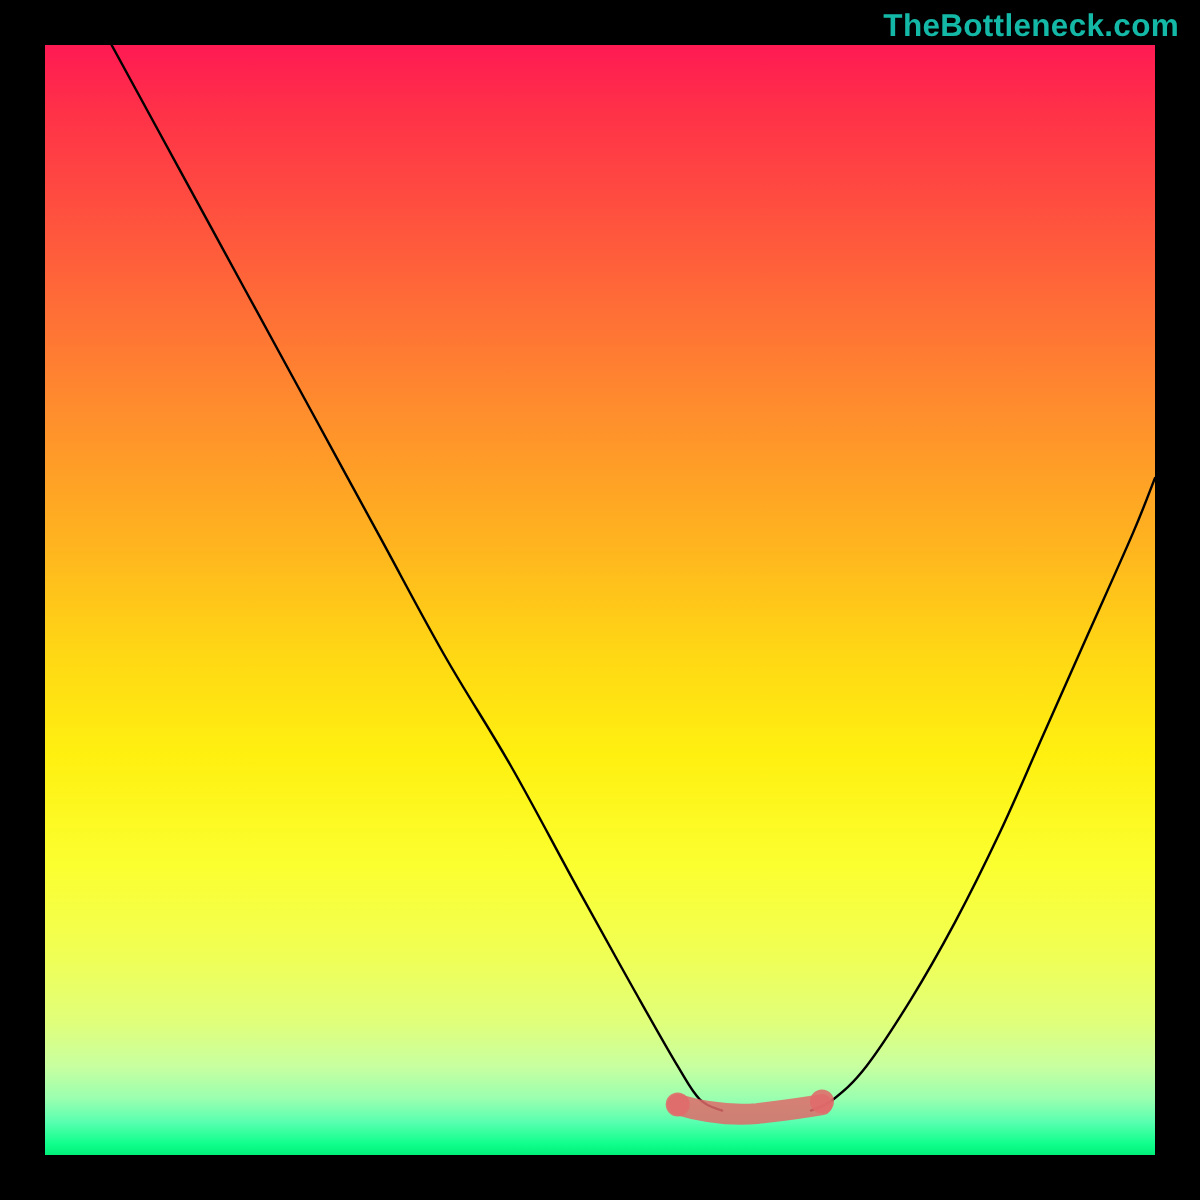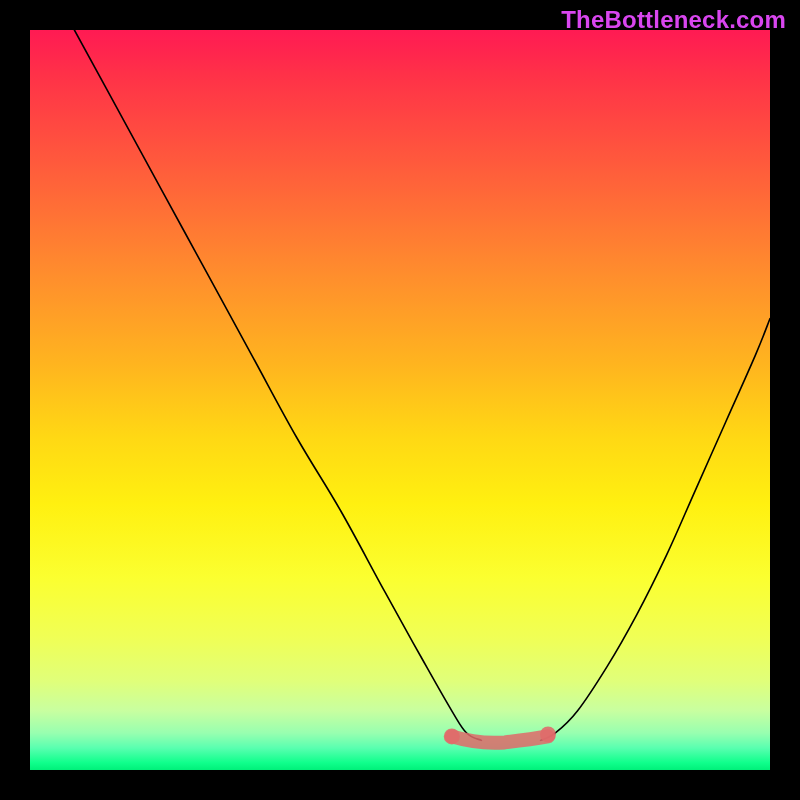--- a/index.html
+++ b/index.html
@@ -13,23 +13,23 @@
   .frame {
     position: relative;
     width: 800px;
     height: 800px;
     background: #000;
   }
   .watermark {
     position: absolute;
     top: 6px;
     right: 14px;
-    font-size: 24px;
+    font-size: 21px;
     font-weight: 600;
-    color: #d946ef;
+    color: #14b8a6;
     letter-spacing: 0.2px;
     z-index: 10;
   }
   .plot {
     position: absolute;
     left: 30px;
     top: 30px;
     width: 740px;
     height: 740px;
     background: linear-gradient(to bottom,

